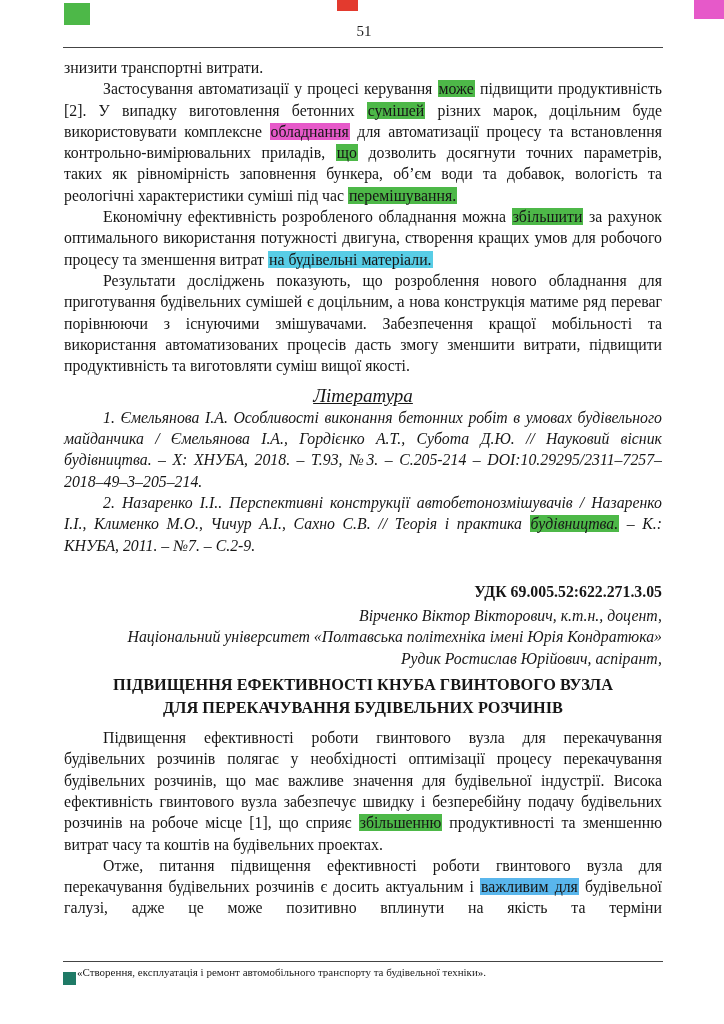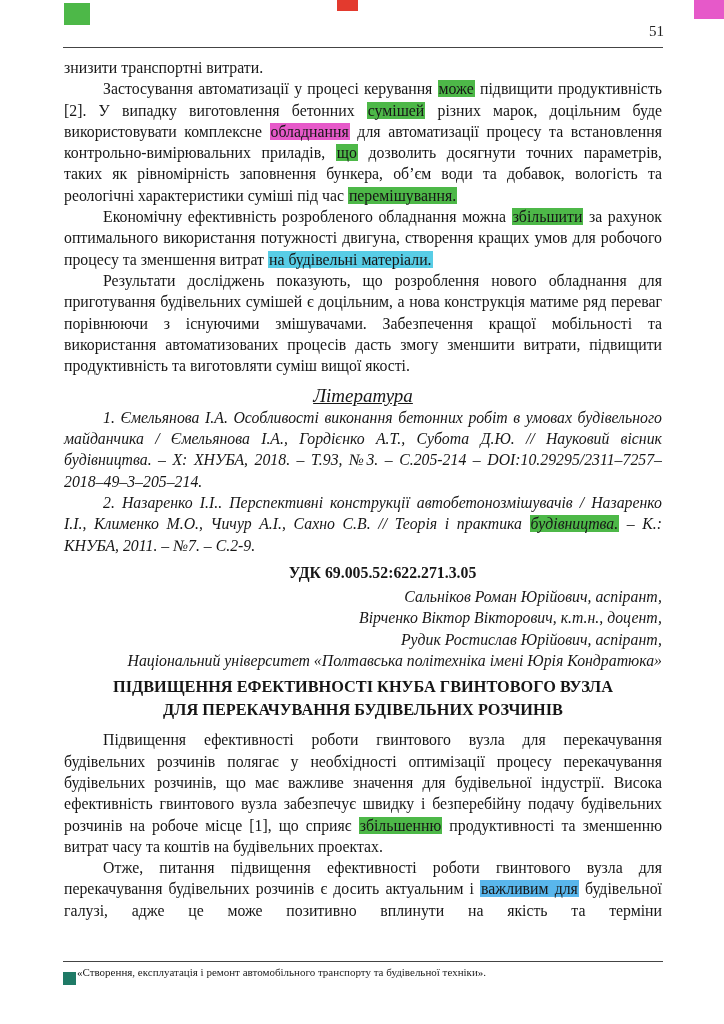--- a/index.html
+++ b/index.html
@@ -9,21 +9,21 @@
     width: 724px;
     height: 1024px;
     background: #ffffff;
     font-family: "Liberation Serif", serif;
     color: #161616;
     overflow: hidden;
   }
   .page-number-row {
     position: absolute;
     top: 23px; left: 64px; right: 60px;
-    text-align: right;
+    text-align: center;
     font-size: 15px;
     color: #222222;
   }
   .header-rule {
     position: absolute;
     top: 47px; left: 63px; right: 61px;
     height: 0;
     border-top: 1.4px solid #444444;
   }
   .content {
@@ -40,24 +40,24 @@
   .lit-heading {
     margin: 9px 0 0 0;
     font-size: 19px;
     font-weight: normal;
     font-style: italic;
     text-align: center;
     text-indent: 0;
     text-decoration: underline;
   }
   .udc {
-    margin: 6px 0 0 0;
+    margin: 25px 0 0 0;
     font-weight: bold;
     text-indent: 39px;
-    text-align: center;
+    text-align: right;
   }
   .authors {
     margin-top: 3px;
     font-style: italic;
     text-align: right;
   }
   .title {
     margin: 5px 0 0 0;
     font-size: 16.3px;
     line-height: 22.5px;
@@ -107,24 +107,23 @@
     <p class="para"><span>Економічну ефективність розробленого обладнання можна </span><span class="hl" style="background-color: rgb(77, 184, 72);">збільшити</span><span> за рахунок оптимального використання потужності двигуна, створення кращих умов для робочого процесу та зменшення витрат </span><span class="hl" style="background-color: rgb(88, 205, 230);">на будівельні матеріали.</span></p>
     <p class="para"><span>Результати досліджень показують, що розроблення нового обладнання для приготування будівельних сумішей є доцільним, а нова конструкція матиме ряд переваг порівнюючи з існуючими змішувачами. Забезпечення кращої мобільності та використання автоматизованих процесів дасть змогу зменшити витрати, підвищити продуктивність та виготовляти суміш вищої якості.</span></p>
 
     <h3 class="lit-heading">Література</h3>
     <p class="para ref"><span>1. Ємельянова І.А. Особливості виконання бетонних робіт в умовах будівельного майданчика / Ємельянова І.А., Гордієнко А.Т., Субота Д.Ю. // Науковий вісник будівництва. – Х: ХНУБА, 2018. – Т.93, №3. – С.205-214 – DOI:10.29295/2311–7257–2018–49–3–205–214.</span></p>
     <p class="para ref"><span>2. Назаренко І.І.. Перспективні конструкції автобетонозмішувачів / Назаренко І.І., Клименко М.О., Чичур А.І., Сахно С.В. // Теорія і практика </span><span class="hl" style="background-color: rgb(77, 184, 72);">будівництва.</span><span> – К.: КНУБА, 2011. – №7. – С.2-9.</span></p>
 
     <p class="udc">УДК 69.005.52:622.271.3.05</p>
 
     <div class="authors">
-      <div>Сальніков Роман Юрійович, аспірант,</div>
       <div>Вірченко Віктор Вікторович, к.т.н., доцент,</div>
+      <div>Національний університет «Полтавська політехніка імені Юрія Кондратюка»</div>
       <div>Рудик Ростислав Юрійович, аспірант,</div>
-      <div>Національний університет «Полтавська політехніка імені Юрія Кондратюка»</div>
     </div>
 
     <h1 class="title">
       <span>ПІДВИЩЕННЯ ЕФЕКТИВНОСТІ КНУБА ГВИНТОВОГО ВУЗЛА</span><br>
       <span>ДЛЯ ПЕРЕКАЧУВАННЯ БУДІВЕЛЬНИХ РОЗЧИНІВ</span>
     </h1>
 
     <p class="para p-after-title"><span>Підвищення ефективності роботи гвинтового вузла для перекачування будівельних розчинів полягає у необхідності оптимізації процесу перекачування будівельних розчинів, що має важливе значення для будівельної індустрії. Висока ефективність гвинтового вузла забезпечує швидку і безперебійну подачу будівельних розчинів на робоче місце [1], що сприяє </span><span class="hl" style="background-color: rgb(77, 184, 72);">збільшенню</span><span> продуктивності та зменшенню витрат часу та коштів на будівельних проектах.</span></p>
     <p class="para force-last-justify"><span>Отже, питання підвищення ефективності роботи гвинтового вузла для перекачування будівельних розчинів є досить актуальним і </span><span class="hl" style="background-color: rgb(89, 182, 236);">важливим для</span><span> будівельної галузі, адже це може позитивно вплинути на якість та терміни</span></p>
 

